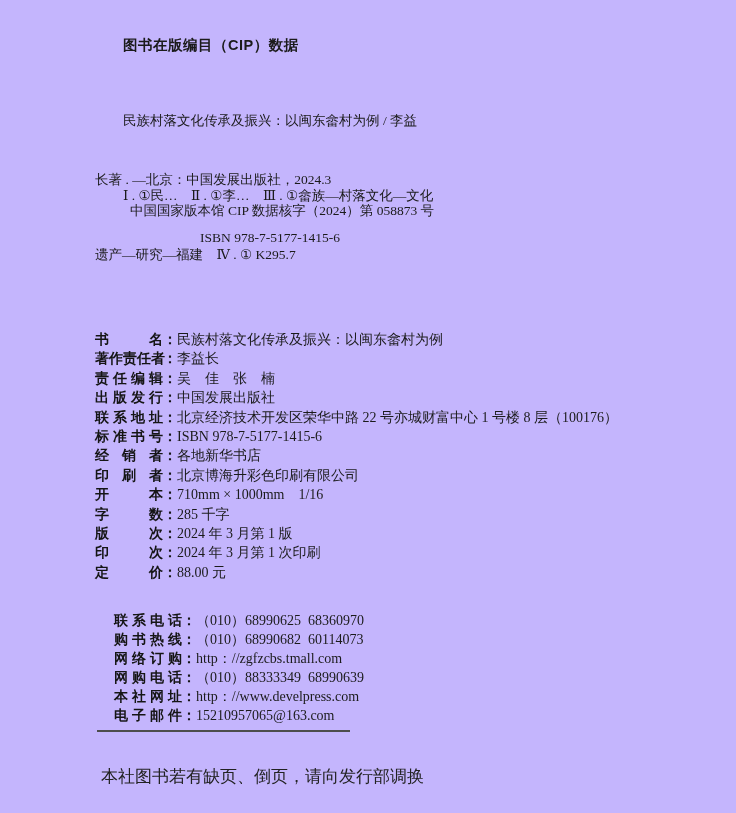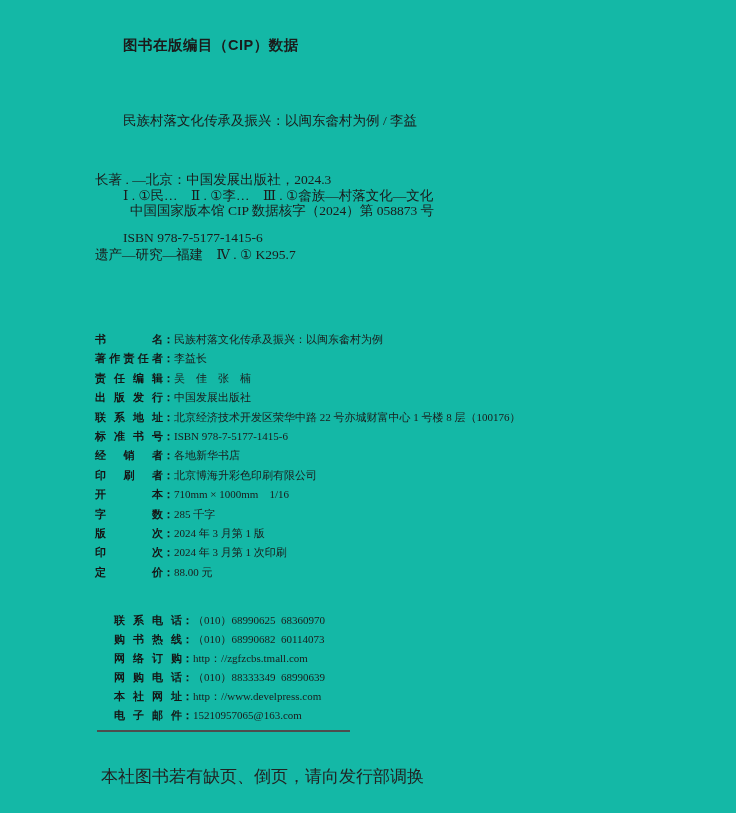--- a/index.html
+++ b/index.html
@@ -1,37 +1,37 @@
 <!DOCTYPE html>
 <html><head>
 <meta charset="utf-8">
 <style>
   html,body{margin:0;padding:0;background:#ffffff;}
   .page{
     position:relative;
     width:736px;height:813px;
-    background:#14b8a6;
+    background:#c4b5fd;
     font-family:"Liberation Serif","DejaVu Serif",serif;
     color:#1b1b1b;
     overflow:hidden;
   }
   .abs{position:absolute;}
   .sans{font-family:"Liberation Sans","DejaVu Sans",sans-serif;}
 
   .cip-header{
     left:123px;top:36px;
     font-size:14.5px;font-weight:700;letter-spacing:0.5px;
   }
   .para{left:95px;font-size:13.5px;line-height:19.5px;white-space:pre-wrap;}
-  .para .indent{padding-left:28px;}
+  .para .indent{padding-left:28px;text-align:center;}
   .cip-entry{top:72px;}
   .classification{top:147px;}
   .cip-record{left:130px;top:202px;font-size:13.5px;white-space:pre-wrap;}
 
-  .info-block{left:95px;font-size:11px;}
+  .info-block{left:95px;font-size:14px;}
   .book-info{top:330px;line-height:19.4px;}
   .contact-info{top:611px;line-height:19px;margin-left:19px;}
   .row{white-space:nowrap;}
   .lbl{
     display:inline-block;width:68px;
     text-align:justify;text-align-last:justify;
     font-family:"Liberation Sans","DejaVu Sans",sans-serif;
     font-weight:600;color:#151515;
   }
   .colon{font-family:"Liberation Sans","DejaVu Sans",sans-serif;font-weight:600;color:#151515;}

